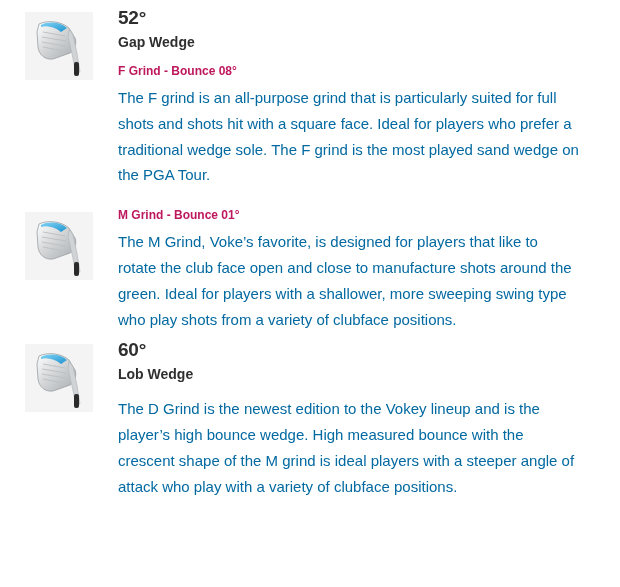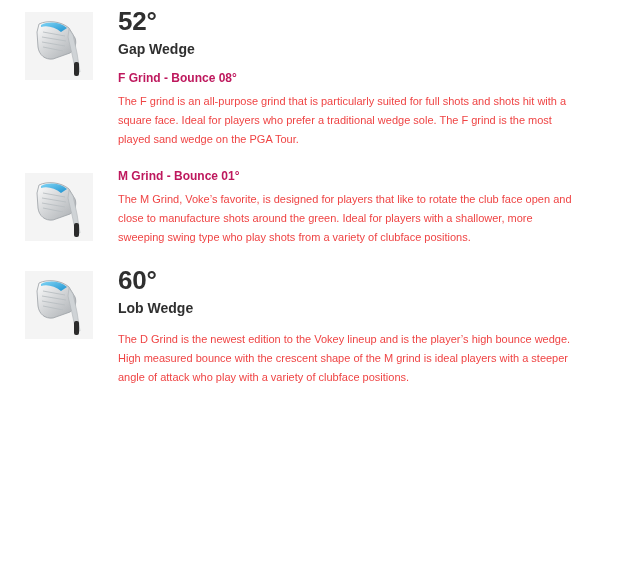--- a/index.html
+++ b/index.html
@@ -20,21 +20,21 @@
     padding: 0;
     margin: 0;
   }
   .wedge-item {
     display: flex;
     align-items: flex-start;
     padding: 0 0 0 0;
   }
   .wedge-item.first { margin-top: 8px; }
   .wedge-item.second { margin-top: 20px; }
-  .wedge-item.third { margin-top: 20px; }
+  .wedge-item.third { margin-top: 8px; }
 
   .thumb-cell {
     width: 118px;
     flex: 0 0 118px;
     display: flex;
     justify-content: center;
     padding-top: 4px;
   }
   .thumb {
     width: 68px;
@@ -48,44 +48,44 @@
     position: absolute;
     left: 0; top: 0; right: 0; bottom: 0;
   }
   .club svg { display: block; }
 
   .content-cell {
     flex: 1 1 auto;
     padding-right: 40px;
   }
   .loft {
-    font-size: 26px;
+    font-size: 19px;
     font-weight: bold;
     color: #2f2f2f;
     line-height: 1.05;
     margin: 0 0 6px 0;
     letter-spacing: -0.2px;
   }
   .wedge-name {
     font-size: 14px;
     font-weight: bold;
     color: #2f2f2f;
     line-height: 1.15;
     margin: 0 0 14px 0;
   }
   .grind-line {
     font-size: 12px;
     font-weight: bold;
     color: #be185d;
     margin: 0 0 7px 0;
   }
   .desc {
-    font-size: 11px;
+    font-size: 15px;
     line-height: 1.72;
-    color: #ef4444;
+    color: #0369a1;
     margin: 0;
     max-width: 470px;
   }
 </style>
 </head>
 <body>
 
 <div class="wedge-list">
 
   <div class="wedge-item first">

